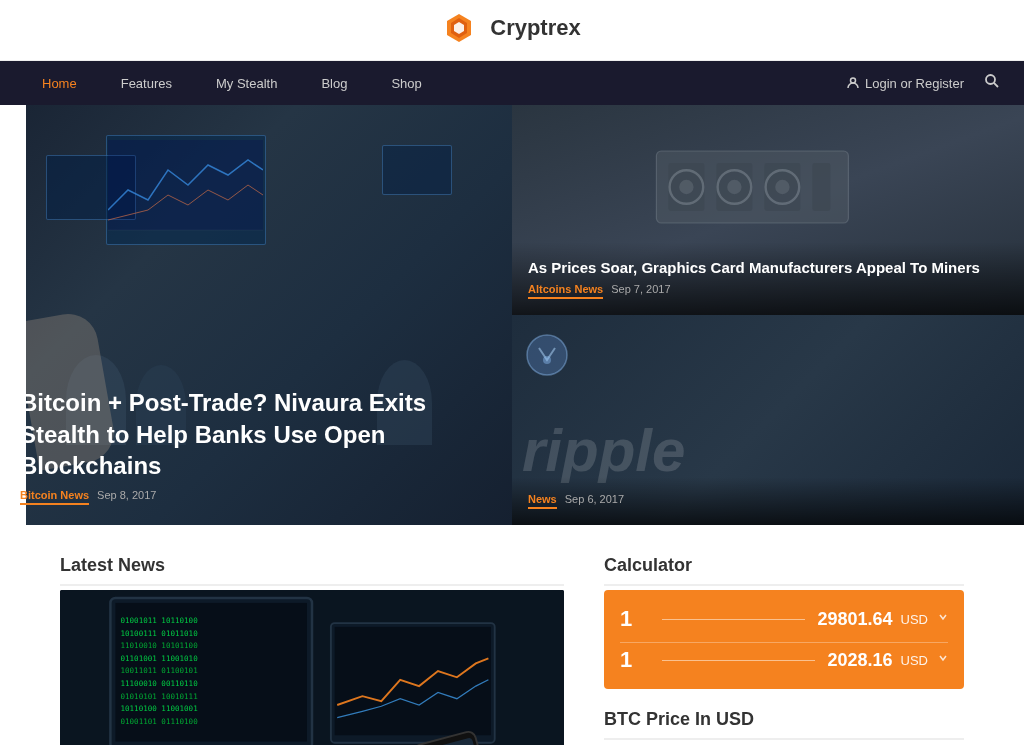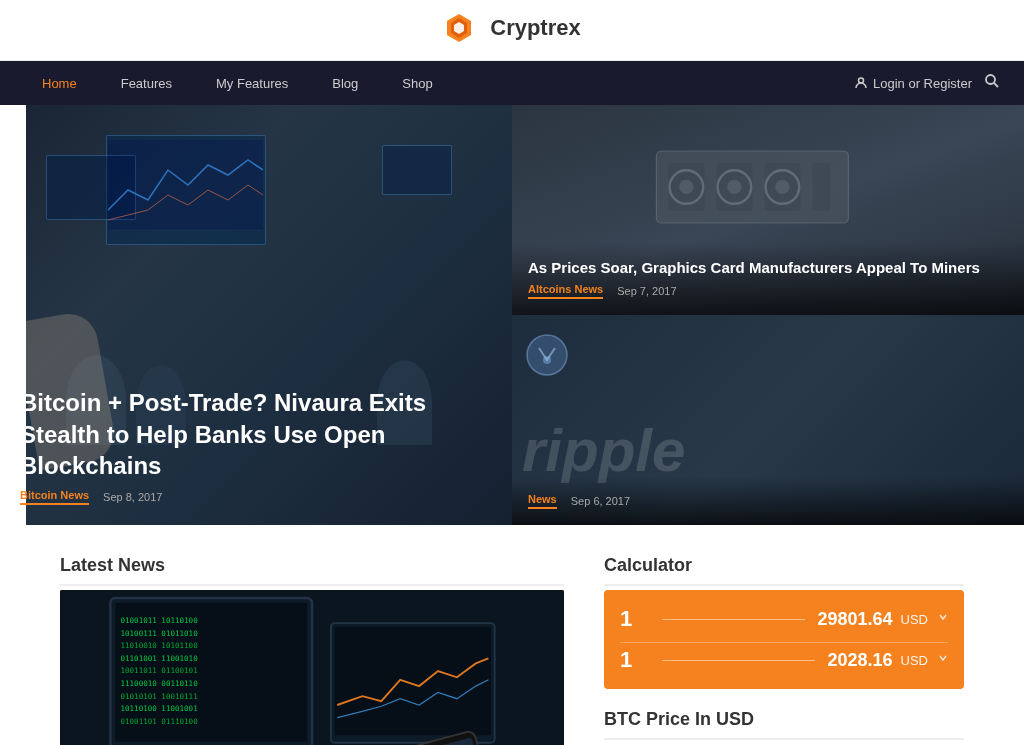--- a/index.html
+++ b/index.html
@@ -50,21 +50,21 @@
       padding: 0 22px;
       height: 60px;
       display: flex;
       align-items: center;
     }
     .nav-items li a.active {
       color: #f5821f;
     }
     .nav-right {
       display: flex;
-      gap: 8px;
+      gap: 16px;
       margin-left: auto;
     }
     .login-link {
       color: #ccc;
       text-decoration: none;
       font-size: 13px;
       display: flex;
       align-items: center;
       gap: 5px;
     }
@@ -139,22 +139,20 @@
     }
     .article-title-xs {
       font-size: 13px;
       font-weight: bold;
       color: #fff;
       line-height: 1.3;
       margin-bottom: 6px;
     }
     .meta-row {
       display: flex;
-      align-items: center;
-      gap: 6px;
     }
 
     
     .img-filler-main {
       width: 100%;
       height: 100%;
       background: linear-gradient(135deg, #1a2535 0%, #253545 30%, #1d2e40 60%, #152030 100%);
       display: flex;
       align-items: center;
       justify-content: center;
@@ -292,21 +290,21 @@
 
 <nav class="main-nav">
   <ul class="nav-items">
     <li>
       <a href="#" class="active">Home</a>
     </li>
     <li>
       <a href="#">Features</a>
     </li>
     <li>
-      <a href="#">My Features</a>
+      <a href="#">My Stealth</a>
     </li>
     <li>
       <a href="#">Blog</a>
     </li>
     <li>
       <a href="#">Shop</a>
     </li>
   </ul>
   <div class="nav-right">
     <a href="#" class="login-link">

